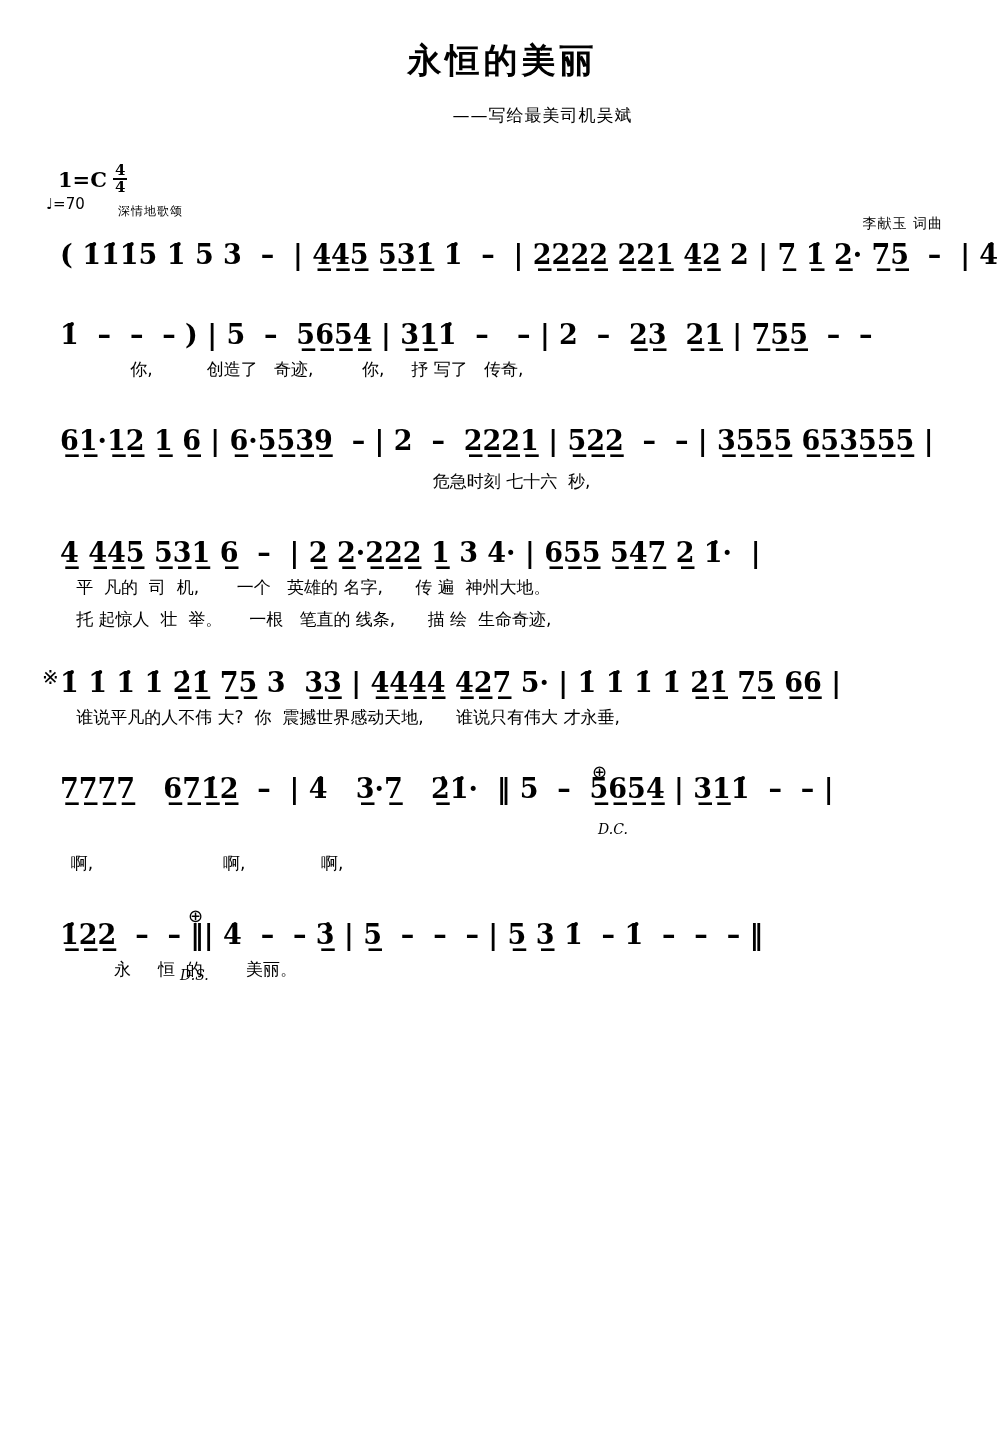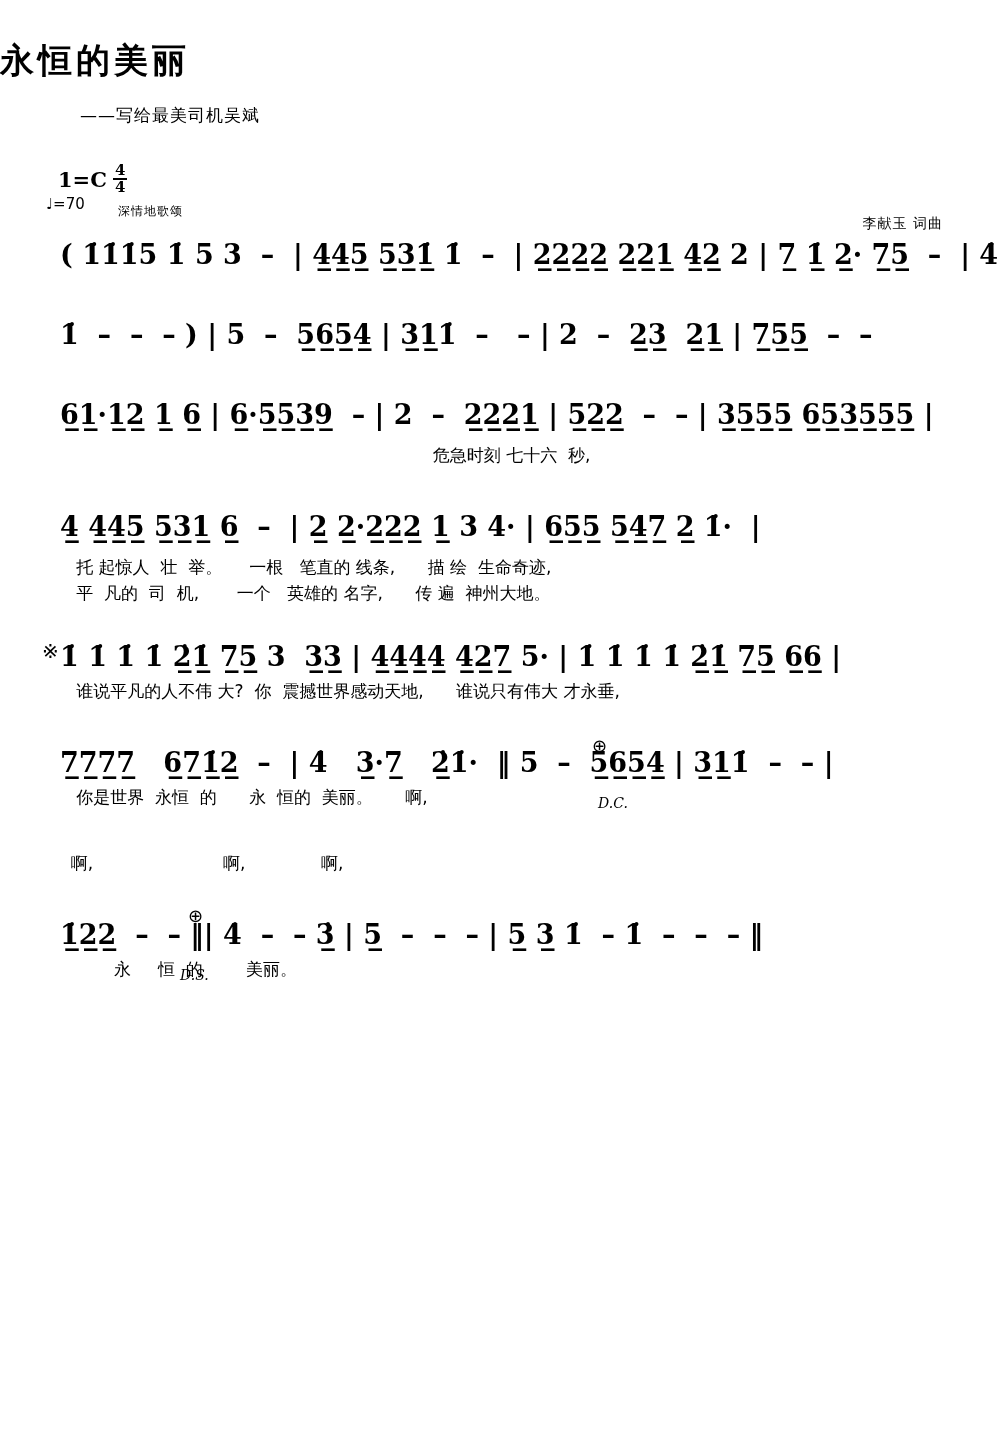--- a/index.html
+++ b/index.html
@@ -8,28 +8,29 @@
     background:#ffffff;
     font-family:"Liberation Serif", serif;
     color:#000;
     position:relative;
     overflow:hidden;
   }
   .page{position:relative;width:1005px;height:1433px;}
 
   
   .title{
-    text-align:left;
+    text-align:center;
     font-size:34px;
     font-weight:700;
     letter-spacing:4px;
     margin-top:38px;
     font-family:"DejaVu Serif", serif;
   }
   .subtitle{
+    text-align:center;
     font-size:17px;
     margin-top:20px;
     margin-left:80px;
     letter-spacing:1px;
     font-family:"DejaVu Sans", sans-serif;
   }
 
   
   .meta{position:relative;height:86px;margin-top:28px;}
   .keysig{
@@ -121,48 +122,48 @@
     <div class="credit">李献玉 词曲</div>
   </div>
 
   <div class="system">
     <div class="notes">( 1̇1̇1̇5 1̇ 5 3  –  | 4̲4̲5̲ 5̲3̲1̲̇ 1̇  –  | 2̲2̲2̲2̲ 2̲2̲1̲ 4̲2̲ 2 | 7̲ 1̲̇ 2̲· 7̲5̲  –  | 4̇  –  3̇  7</div>
   </div>
   <div class="sys-gap"></div>
 
   <div class="system">
     <div class="notes">1̇  –  –  – ) | 5  –  5̲6̲5̲4̲ | 3̲1̲1̇  –   – | 2  –  2̲3̲  2̲1̲ | 7̲5̲5̲  –  –</div>
+    <div class="lyr">             你,          创造了   奇迹,         你,     抒 写了   传奇,</div>
   </div>
   <div class="sys-gap"></div>
 
   <div class="system">
     <div class="notes">6̲1̲·1̲2̲ 1̲ 6̲ | 6̲·5̲5̲3̲9̲  – | 2  –  2̲2̲2̲1̲ | 5̲2̲2̲  –  – | 3̲5̲5̲5̲ 6̲5̲3̲5̲5̲5̲ |</div>
     <div class="lyr second">                                                                     危急时刻 七十六  秒,</div>
   </div>
   <div class="sys-gap"></div>
 
   <div class="system">
     <div class="notes">4̲ 4̲4̲5̲ 5̲3̲1̲ 6̲  –  | 2̲ 2̲·2̲2̲2̲ 1̲ 3 4· | 6̲5̲5̲ 5̲4̲7̲ 2̲ 1̇·  |</div>
+    <div class="lyr">   平  凡的  司  机,       一个   英雄的 名字,      传 遍  神州大地。</div>
     <div class="lyr second">   托 起惊人  壮  举。     一根   笔直的 线条,      描 绘  生命奇迹,</div>
-    <div class="lyr">   平  凡的  司  机,       一个   英雄的 名字,      传 遍  神州大地。</div>
   </div>
   <div class="small-gap"></div>
 
   <div class="system">
     <div class="seg" style="left:42px;top:-4px;">※</div>
     <div class="notes" style="margin-top:22px;">1̇ 1̇ 1̇ 1̇ 2̲̇1̲̇ 7̲5̲ 3  3̲3̲ | 4̲4̲4̲4̲ 4̲2̲7̲ 5· | 1̇ 1̇ 1̇ 1̇ 2̲̇1̲̇ 7̲5̲ 6̲6̲ |</div>
     <div class="lyr">   谁说平凡的人不伟 大?  你  震撼世界感动天地,      谁说只有伟大 才永垂,</div>
   </div>
   <div class="sys-gap"></div>
 
   <div class="system">
     <div class="coda" style="left:592px;top:-14px;">⊕</div>
     <div class="notes">7̲7̲7̲7̲   6̲7̲1̲̇2̲  –  | 4̇   3̲·7̲   2̲̇1̇·  ‖ 5  –  5̲6̲5̲4̲ | 3̲1̲1̇  –  – |</div>
     <div class="mark" style="left:598px;top:46px;">D.C.</div>
-    <div class="lyr">   你是世界  永恒  的      永  恒的  美丽。      啊,</div>
   </div>
   <div class="sys-gap"></div>
 
   <div class="system">
     <div class="lyr">  啊,                        啊,              啊,</div>
   </div>
   <div class="sys-gap"></div>
 
   <div class="system">
     <div class="coda" style="left:188px;top:-16px;">⊕</div>

